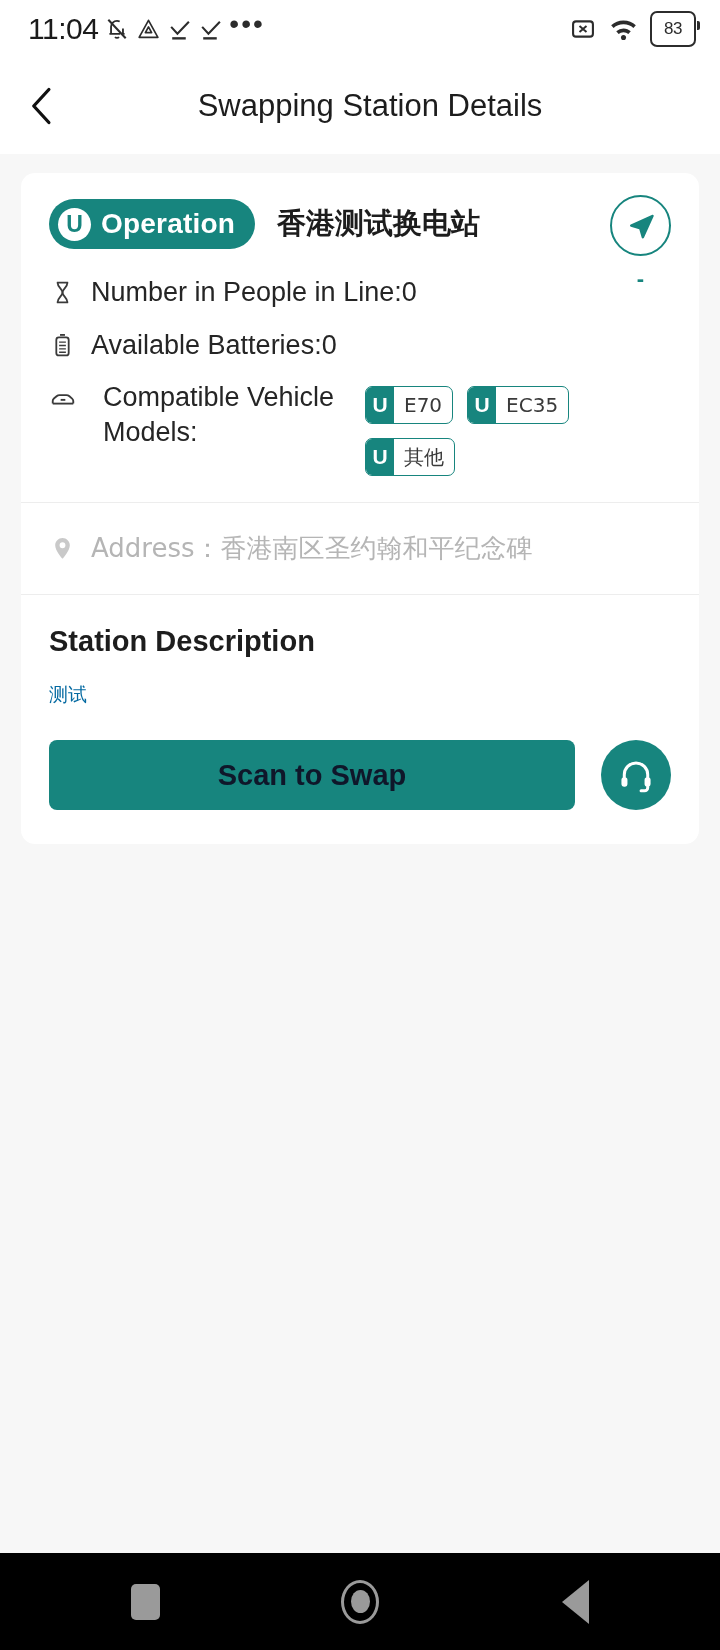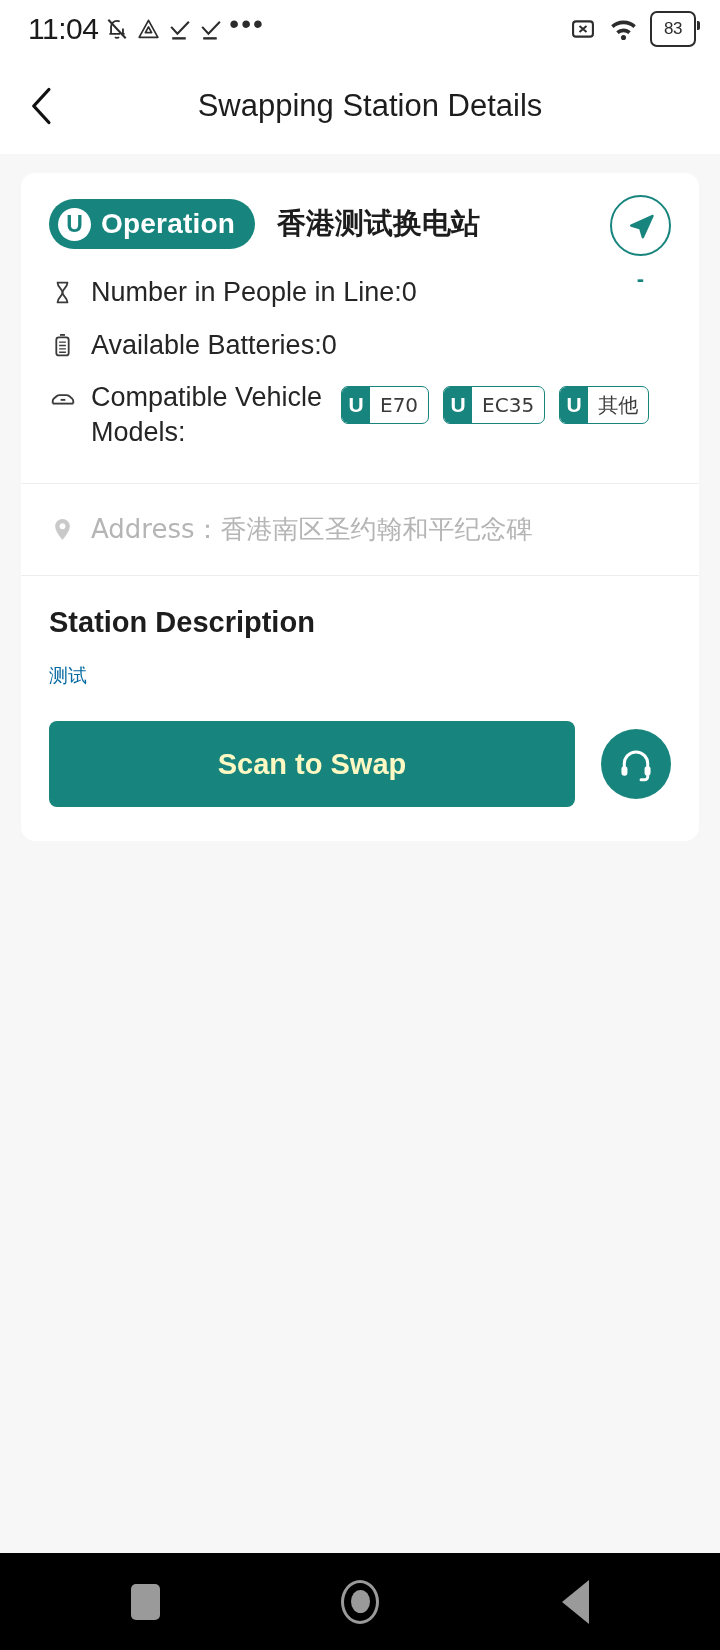--- a/index.html
+++ b/index.html
@@ -79,21 +79,21 @@
     cursor: pointer;
   }
   .nav-circle {
     width: 61px; height: 61px; border-radius: 50%;
     border: 2.5px solid #17857e; display: flex; align-items: center; justify-content: center;
   }
   .nav-dist { color: #17857e; font-size: 22px; font-weight: 600; line-height: 1; }
 
   .info-list { margin-top: 26px; }
   .info-row { display: flex; align-items: flex-start; margin-bottom: 18px; }
-  .info-row:last-child { margin-bottom: 8px; }
+  .info-row:last-child { margin-bottom: 0; gap: 12px; }
   .info-icon { width: 42px; flex: 0 0 42px; padding-top: 4px; display: flex; justify-content: flex-start; }
   .info-text {
     font-size: 27px; color: #252525; line-height: 1.28;
     font-family: "Liberation Sans", "DejaVu Sans", sans-serif;
   }
   .models-row { display: flex; align-items: flex-start; }
   .models-label { width: 250px; flex: 0 0 250px; }
   .chips { display: flex; gap: 14px; align-items: center; padding-top: 6px; flex-wrap: wrap; }
   .chip {
     display: inline-flex; align-items: stretch; height: 38px;
@@ -119,22 +119,22 @@
 
   .desc-section { padding: 30px 28px 34px 28px; }
   .desc-title { font-size: 29px; font-weight: 700; color: #1d1d1d; }
   .desc-body {
     margin-top: 24px; font-size: 19px; color: #0369a1;
     font-family: Liberation Serif, serif;
   }
 
   .action-row { display: flex; align-items: center; gap: 26px; margin-top: 32px; }
   .scan-btn {
-    flex: 1; height: 86px; background: #17857e; border-radius: 8px; border: none;
-    color: #fef9c3; font-size: 29px; font-weight: 700; cursor: pointer;
+    flex: 1; height: 70px; background: #17857e; border-radius: 8px; border: none;
+    color: #0f172a; font-size: 29px; font-weight: 700; cursor: pointer;
     font-family: "Liberation Sans", sans-serif;
   }
   .support-btn {
     width: 70px; height: 70px; border-radius: 50%; background: #17857e;
     display: flex; align-items: center; justify-content: center; cursor: pointer; flex: 0 0 70px;
   }
 
   
   .navbar {
     position: absolute; left: 0; bottom: 0; width: 720px; height: 97px;

